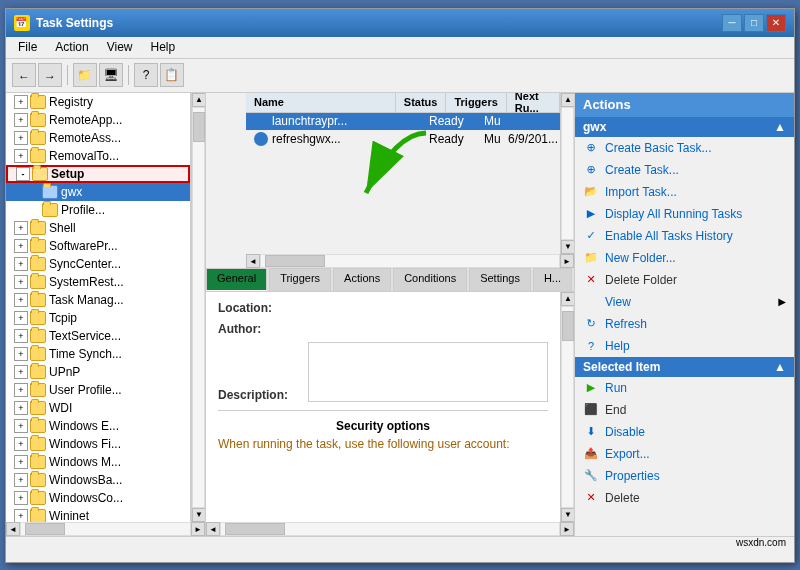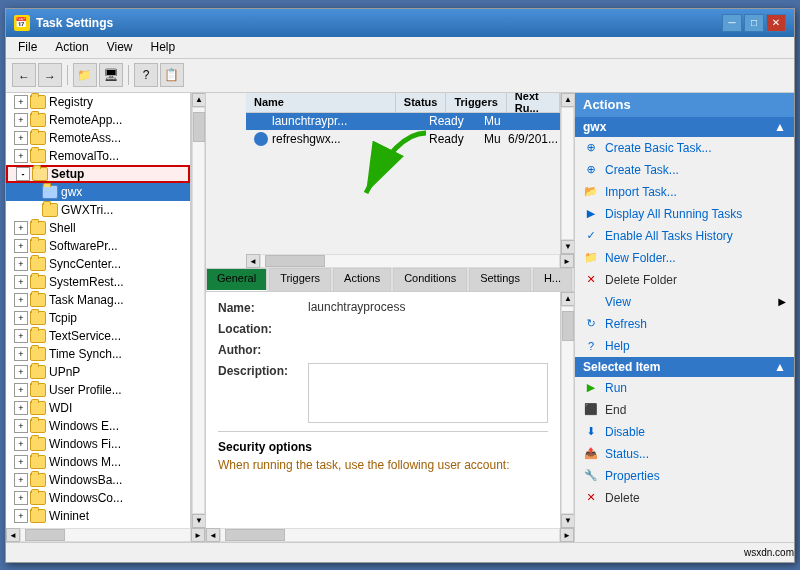--- a/index.html
+++ b/index.html
@@ -278,21 +278,21 @@
       height: 60px;
       border: 1px solid #ccc;
       background: white;
       resize: none;
     }
     .security-section {
       border-top: 1px solid #ccc;
       margin-top: 8px;
       padding-top: 8px;
     }
-    .security-label { font-weight: bold; margin-bottom: 4px; }
+    .security-label { font-weight: bold; margin-bottom: 4px; text-align: center; }
     .security-row {
       display: flex;
       align-items: center;
       gap: 8px;
       margin-top: 4px;
     }
     .security-value { flex: 1; color: #a16207; }
     
     .actions-panel {
       width: 220px;
@@ -340,24 +340,23 @@
       align-items: center;
       justify-content: center;
       flex-shrink: 0;
       font-size: 11px;
     }
     .action-text { font-size: 12px; color: #333; }
     .action-text.blue { color: #0066cc; }
     .status-bar {
       background: #f0f0f0;
       border-top: 1px solid #ccc;
-      height: 20px;
-      display: flex;
-      align-items: center;
-      padding: 0 0;
+      height: 26px;
+      display: flex;
+      padding: 0 8px;
       font-size: 11px;
       flex-shrink: 0;
     }
     .vert-scrollbar {
       width: 14px;
       background: #f0f0f0;
       border-left: 1px solid #ccc;
       display: flex;
       flex-direction: column;
       flex-shrink: 0;
@@ -501,21 +500,21 @@
 
           <div class="tree-item indent2" style="background:#3177c8;color:white;">
             <span style="width:14px;display:inline-block;flex-shrink:0;"></span>
             <span class="folder-icon" style="background:#aad0ff;border-color:#5588cc;"></span>
             <span>gwx</span>
           </div>
 
           <div class="tree-item indent2">
             <span style="width:14px;display:inline-block;flex-shrink:0;"></span>
             <span class="folder-icon"></span>
-            <span>GWXTri...</span>
+            <span>Profile...</span>
           </div>
 
           <div class="tree-item indent1">
             <span class="expand-btn">+</span>
             <span class="folder-icon"></span>
             <span>Shell</span>
           </div>
           <div class="tree-item indent1">
             <span class="expand-btn">+</span>
             <span class="folder-icon"></span>
@@ -682,31 +681,27 @@
           <div class="tab">Actions</div>
           <div class="tab">Conditions</div>
           <div class="tab">Settings</div>
           <div class="tab">H...</div>
 
         </div>
 
         <div style="display:flex;flex:1;overflow:hidden;">
           <div class="detail-content" style="flex:1;overflow:hidden;">
             <div class="detail-row">
-              <div class="detail-label">Name:</div>
-              <div class="detail-value">launchtrayprocess</div>
-            </div>
-            <div class="detail-row">
               <div class="detail-label">Location:</div>
             </div>
             <div class="detail-row">
               <div class="detail-label">Author:</div>
               <div class="detail-value"></div>
             </div>
-            <div class="detail-row" style="align-items:flex-start;">
+            <div class="detail-row" style="align-items:flex-end;">
               <div class="detail-label">Description:</div>
               <textarea class="detail-textarea" style=""></textarea>
             </div>
             <div class="security-section">
               <div class="security-label">Security options</div>
               <div class="security-row">
                 <span class="security-value">When running the task, use the following user account:</span>
               </div>
             </div>
           </div>
@@ -791,21 +786,21 @@
       <div class="action-item">
         <div class="action-icon" style="color:#333;">⬛</div>
         <span class="action-text">End</span>
       </div>
       <div class="action-item">
         <div class="action-icon" style="color:#0066cc;">⬇</div>
         <span class="action-text blue">Disable</span>
       </div>
       <div class="action-item">
         <div class="action-icon" style="color:#888;">📤</div>
-        <span class="action-text blue">Status...</span>
+        <span class="action-text blue">Export...</span>
       </div>
       <div class="action-item">
         <div class="action-icon" style="color:#888;">🔧</div>
         <span class="action-text blue">Properties</span>
       </div>
       <div class="action-item">
         <div class="action-icon" style="color:#cc0000;">✕</div>
         <span class="action-text">Delete</span>
       </div>
     </div>

